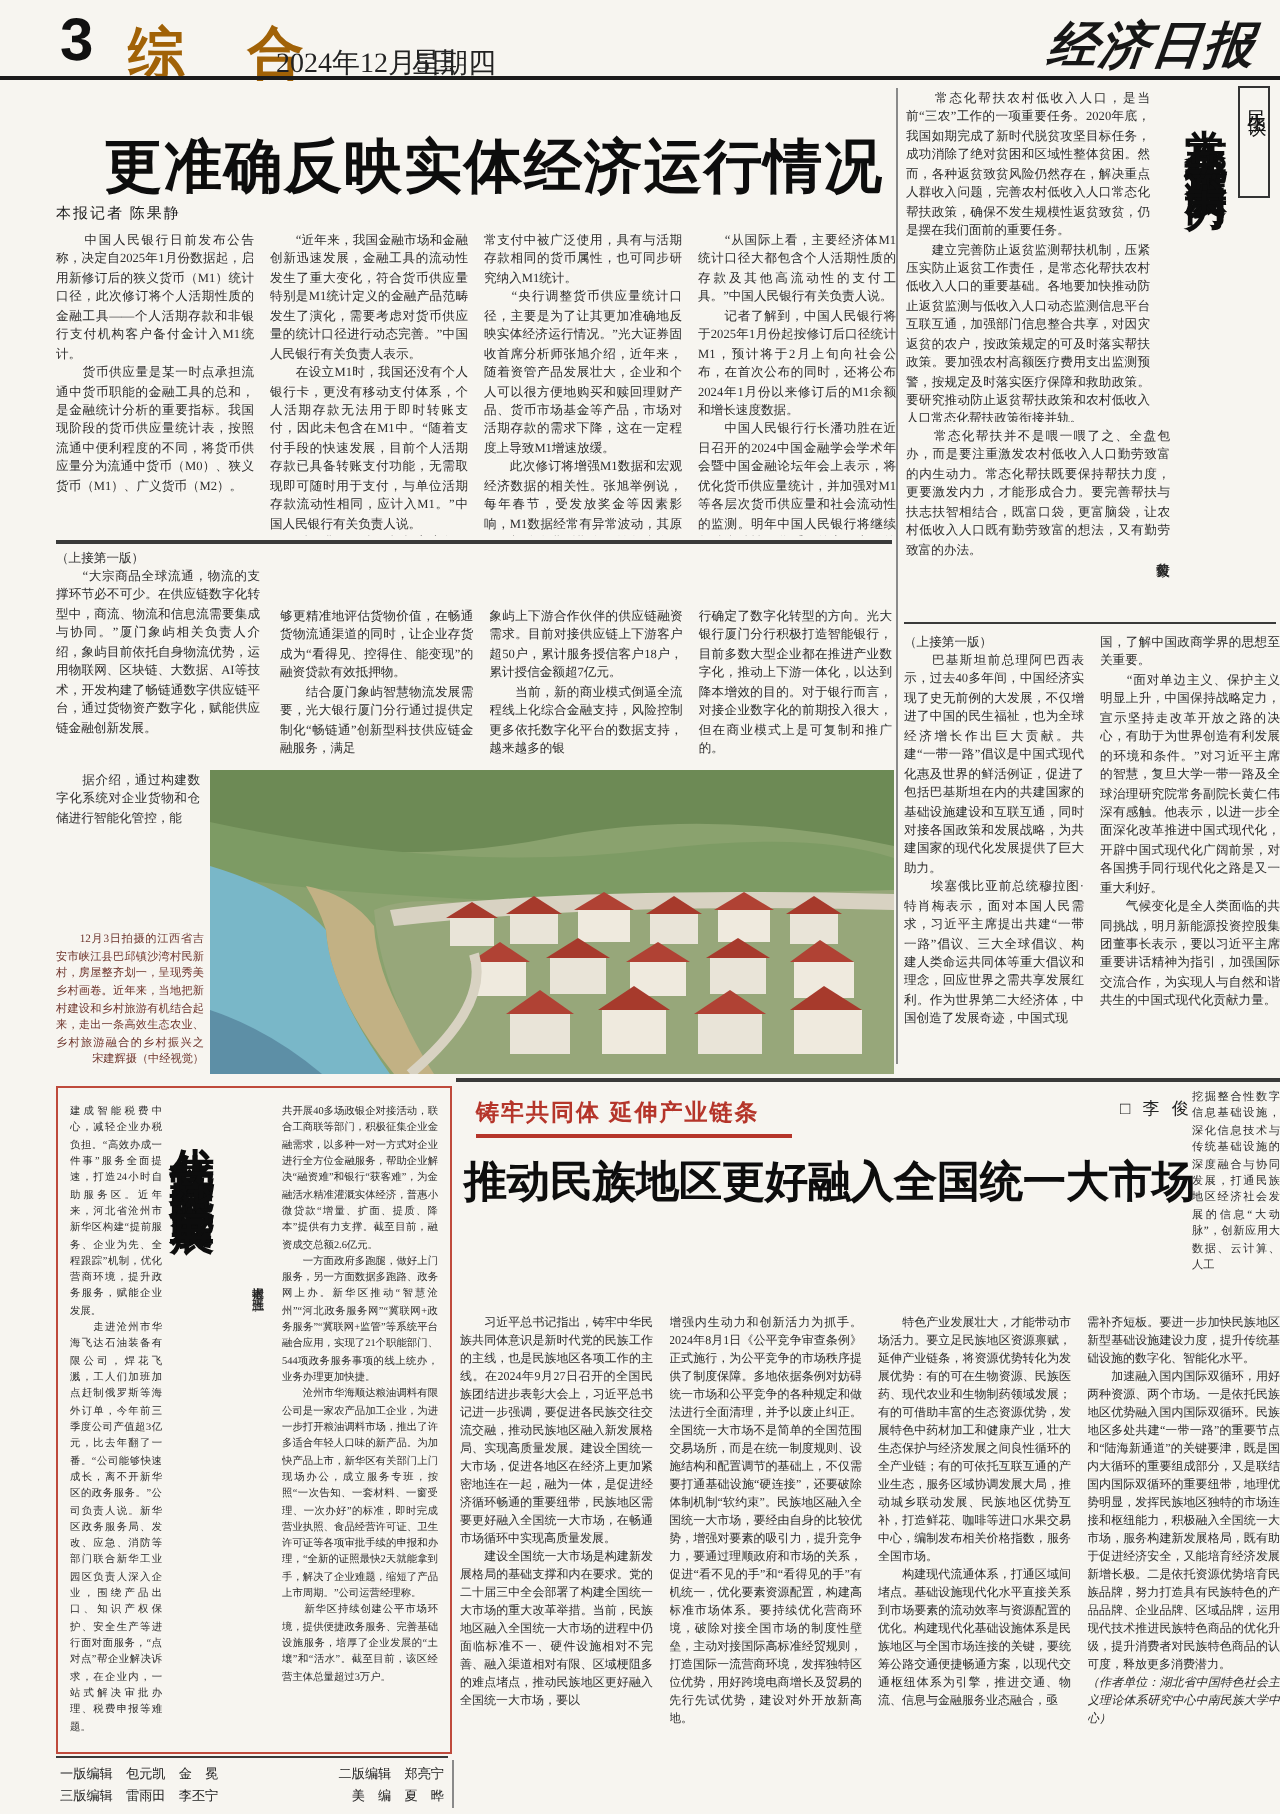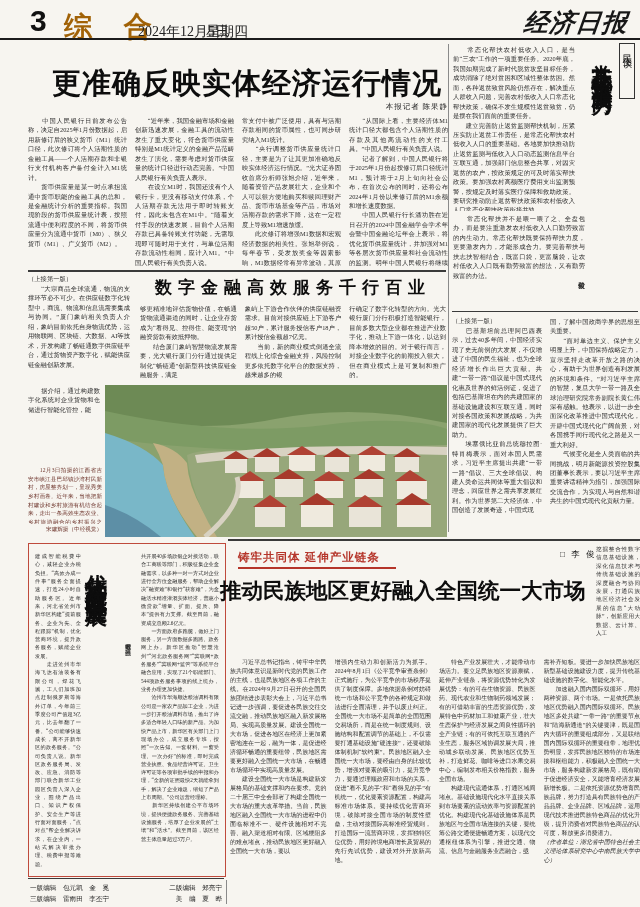--- a/index.html
+++ b/index.html
@@ -18,21 +18,21 @@
   .mast-rule{background:#1c1c1c;}
   
   .body-txt{font-size:6.3px;line-height:1.5;text-align:justify;color:#2d2d2d;white-space:pre-wrap;overflow:hidden;}
   .cols{display:flex;gap:8px;}
   .cols>div{flex:1;}
   .hline{background:#3a3a3a;}
   .vline{background:#8a8a8a;}
   
   .kicker{font-family:"Liberation Sans",sans-serif;font-weight:bold;font-size:13.5px;color:#111;}
   .headline-main{font-family:"Liberation Sans",sans-serif;font-weight:bold;font-size:29px;letter-spacing:1px;color:#0d0d0d;white-space:nowrap;}
-  .byline-c{font-size:7.5px;text-align:right;color:#222;letter-spacing:1px;}
+  .byline-c{font-size:7.5px;text-align:left;color:#222;letter-spacing:1px;}
   
   .vert{writing-mode:vertical-rl;text-orientation:upright;}
   .comm-head{font-family:"Liberation Sans",sans-serif;font-weight:bold;font-size:21px;letter-spacing:3px;color:#0d0d0d;}
   .comm-byline{font-size:7px;color:#222;}
   .minsheng{border:1px solid #333;font-size:9.5px;line-height:1.1;padding:3px 2px;letter-spacing:2px;color:#111;background:#f7f5f0;}
   
   .sec-head{font-family:"Liberation Sans",sans-serif;font-weight:bold;font-size:17px;letter-spacing:6px;color:#0d0d0d;text-align:center;white-space:nowrap;}
   .jump-tag{font-size:6.3px;color:#2d2d2d;}
   
   .caption{font-size:5.6px;line-height:1.55;text-align:justify;color:#6e352c;white-space:pre-wrap;overflow:hidden;}
@@ -103,21 +103,20 @@
 　　气候变化是全人类面临的共同挑战，明月新能源投资控股集团董事长表示，要以习近平主席重要讲话精神为指引，加强国际交流合作，为实现人与自然和谐共生的中国式现代化贡献力量。</div>
     </div>
   </div>
 
   <div class="abs" style="left:28px;top:275px;width:102px;height:108px;">
     <div class="jump-tag">（上接第一版）</div>
     <div class="body-txt" style="height:96px;">　　“大宗商品全球流通，物流的支撑环节必不可少。在供应链数字化转型中，商流、物流和信息流需要集成与协同。”厦门象屿相关负责人介绍，象屿目前依托自身物流优势，运用物联网、区块链、大数据、AI等技术，开发构建了畅链通数字供应链平台，通过货物资产数字化，赋能供应链金融创新发展。</div>
   </div>
   <div class="abs body-txt" style="left:28px;top:386px;width:72px;height:76px;">　　据介绍，通过构建数字化系统对企业货物和仓储进行智能化管控，能</div>
 
-  <div class="abs sec-head" style="left:140px;top:276px;width:306px;">数字金融高效服务千行百业</div>
   <div class="abs cols" style="left:140px;top:304px;width:306px;height:78px;">
     <div class="body-txt" style="height:78px;">够更精准地评估货物价值，在畅通货物流通渠道的同时，让企业存货成为“看得见、控得住、能变现”的融资贷款有效抵押物。
 　　结合厦门象屿智慧物流发展需要，光大银行厦门分行通过提供定制化“畅链通”创新型科技供应链金融服务，满足</div>
     <div class="body-txt" style="height:78px;">象屿上下游合作伙伴的供应链融资需求。目前对接供应链上下游客户超50户，累计服务授信客户18户，累计授信金额超7亿元。
 　　当前，新的商业模式倒逼全流程线上化综合金融支持，风险控制更多依托数字化平台的数据支持，越来越多的银</div>
     <div class="body-txt" style="height:78px;">行确定了数字化转型的方向。光大银行厦门分行积极打造智能银行，目前多数大型企业都在推进产业数字化，推动上下游一体化，以达到降本增效的目的。对于银行而言，对接企业数字化的前期投入很大，但在商业模式上是可复制和推广的。</div>
   </div>
 
   <div class="abs photo-frame" style="left:105px;top:385px;width:342px;height:152px;">
     <svg width="342" height="152" viewBox="0 0 342 152" xmlns="http://www.w3.org/2000/svg">
@@ -197,21 +196,21 @@
       <span>美　编　夏　晔</span>
     </div>
   </div>
   <div class="abs vline" style="left:226px;top:880px;width:1px;height:24px;"></div>
 
   <div class="abs" style="left:238px;top:547px;">
     <span class="unity-kicker">铸牢共同体 延伸产业链条</span>
     <div class="unity-kicker-rule" style="width:158px;height:1.5px;margin-top:2px;"></div>
   </div>
   <div class="abs unity-author" style="left:560px;top:549px;">□ 李 俊</div>
-  <div class="abs unity-head" style="left:220px;top:576px;">推动民族地区更好融入全国统一大市场</div>
+  <div class="abs unity-head" style="left:232px;top:576px;">推动民族地区更好融入全国统一大市场</div>
   <div class="abs body-txt" style="left:596px;top:545px;width:44px;height:108px;font-size:5.6px;">挖掘整合性数字信息基础设施，深化信息技术与传统基础设施的深度融合与协同发展，打通民族地区经济社会发展的信息“大动脉”，创新应用大数据、云计算、人工</div>
   <div class="abs cols" style="left:230px;top:658px;width:410px;height:246px;">
     <div class="body-txt" style="height:246px;font-size:6px;">　　习近平总书记指出，铸牢中华民族共同体意识是新时代党的民族工作的主线，也是民族地区各项工作的主线。在2024年9月27日召开的全国民族团结进步表彰大会上，习近平总书记进一步强调，要促进各民族交往交流交融，推动民族地区融入新发展格局、实现高质量发展。建设全国统一大市场，促进各地区在经济上更加紧密地连在一起，融为一体，是促进经济循环畅通的重要纽带，民族地区需要更好融入全国统一大市场，在畅通市场循环中实现高质量发展。
 　　建设全国统一大市场是构建新发展格局的基础支撑和内在要求。党的二十届三中全会部署了构建全国统一大市场的重大改革举措。当前，民族地区融入全国统一大市场的进程中仍面临标准不一、硬件设施相对不完善、融入渠道相对有限、区域梗阻多的难点堵点，推动民族地区更好融入全国统一大市场，要以</div>
     <div class="body-txt" style="height:246px;font-size:6px;">增强内生动力和创新活力为抓手。2024年8月1日《公平竞争审查条例》正式施行，为公平竞争的市场秩序提供了制度保障。多地依据条例对妨碍统一市场和公平竞争的各种规定和做法进行全面清理，并予以废止纠正。全国统一大市场不是简单的全国范围交易场所，而是在统一制度规则、设施结构和配置调节的基础上，不仅需要打通基础设施“硬连接”，还要破除体制机制“软约束”。民族地区融入全国统一大市场，要经由自身的比较优势，增强对要素的吸引力，提升竞争力，要通过理顺政府和市场的关系，促进“看不见的手”和“看得见的手”有机统一，优化要素资源配置，构建高标准市场体系。要持续优化营商环境，破除对接全国市场的制度性壁垒，主动对接国际高标准经贸规则，打造国际一流营商环境，发挥独特区位优势，用好跨境电商增长及贸易的先行先试优势，建设对外开放新高地。</div>
     <div class="body-txt" style="height:246px;font-size:6px;">　　特色产业发展壮大，才能带动市场活力。要立足民族地区资源禀赋，延伸产业链条，将资源优势转化为发展优势：有的可在生物资源、民族医药、现代农业和生物制药领域发展；有的可借助丰富的生态资源优势，发展特色中药材加工和健康产业，壮大生态保护与经济发展之间良性循环的全产业链；有的可依托互联互通的产业生态，服务区域协调发展大局，推动城乡联动发展、民族地区优势互补，打造鲜花、咖啡等进口水果交易中心，编制发布相关价格指数，服务全国市场。
 　　构建现代流通体系，打通区域间堵点。基础设施现代化水平直接关系到市场要素的流动效率与资源配置的优化。构建现代化基础设施体系是民族地区与全国市场连接的关键，要统筹公路交通便捷畅通方案，以现代交通枢纽体系为引擎，推进交通、物流、信息与金融服务业态融合，亟</div>
     <div style="overflow:hidden;height:246px;">
       <div class="body-txt" style="font-size:6px;">需补齐短板。要进一步加快民族地区新型基础设施建设力度，提升传统基础设施的数字化、智能化水平。
 　　加速融入国内国际双循环，用好两种资源、两个市场。一是依托民族地区优势融入国内国际双循环。民族地区多处共建“一带一路”的重要节点和“陆海新通道”的关键要津，既是国内大循环的重要组成部分，又是联结国内国际双循环的重要纽带，地理优势明显，发挥民族地区独特的市场连接和枢纽能力，积极融入全国统一大市场，服务构建新发展格局，既有助于促进经济安全，又能培育经济发展新增长极。二是依托资源优势培育民族品牌，努力打造具有民族特色的产品品牌、企业品牌、区域品牌，运用现代技术推进民族特色商品的优化升级，提升消费者对民族特色商品的认可度，释放更多消费潜力。</div>

